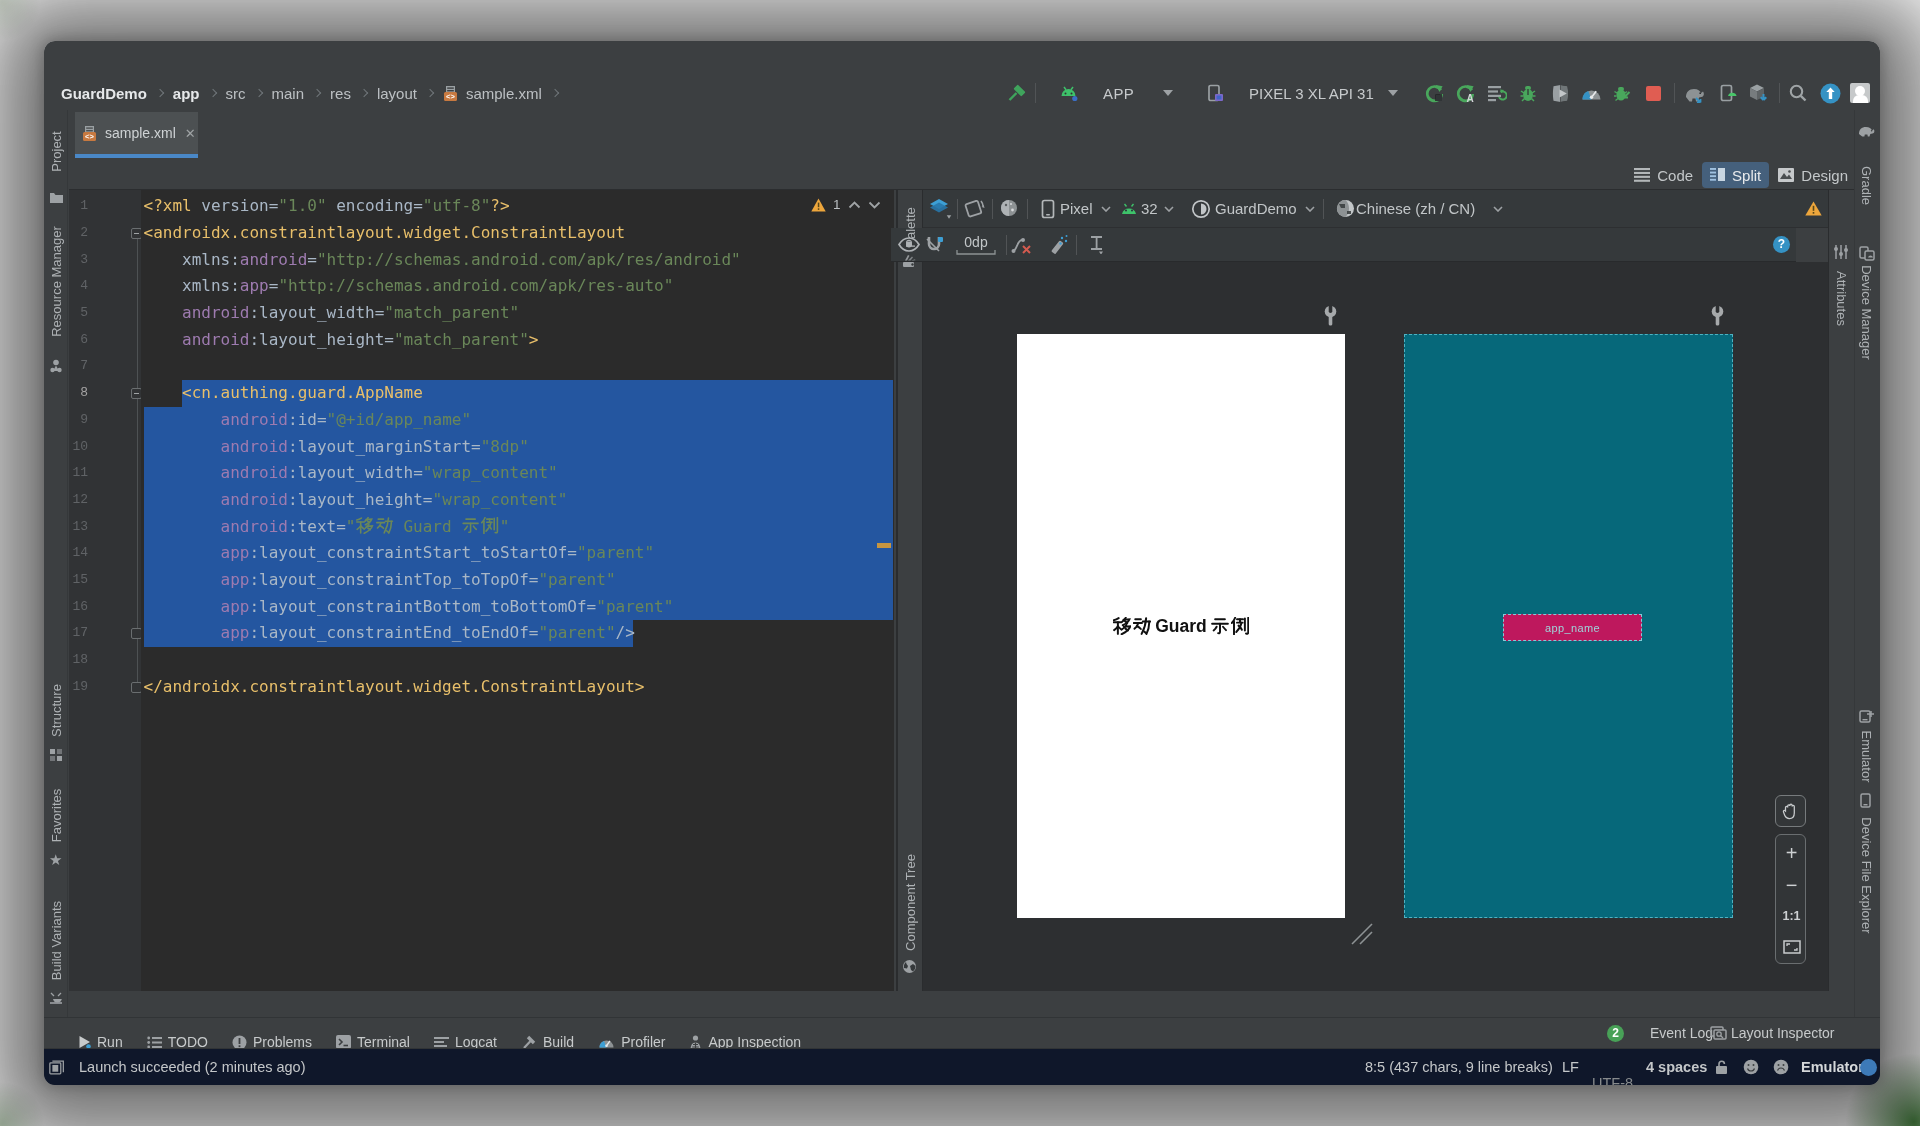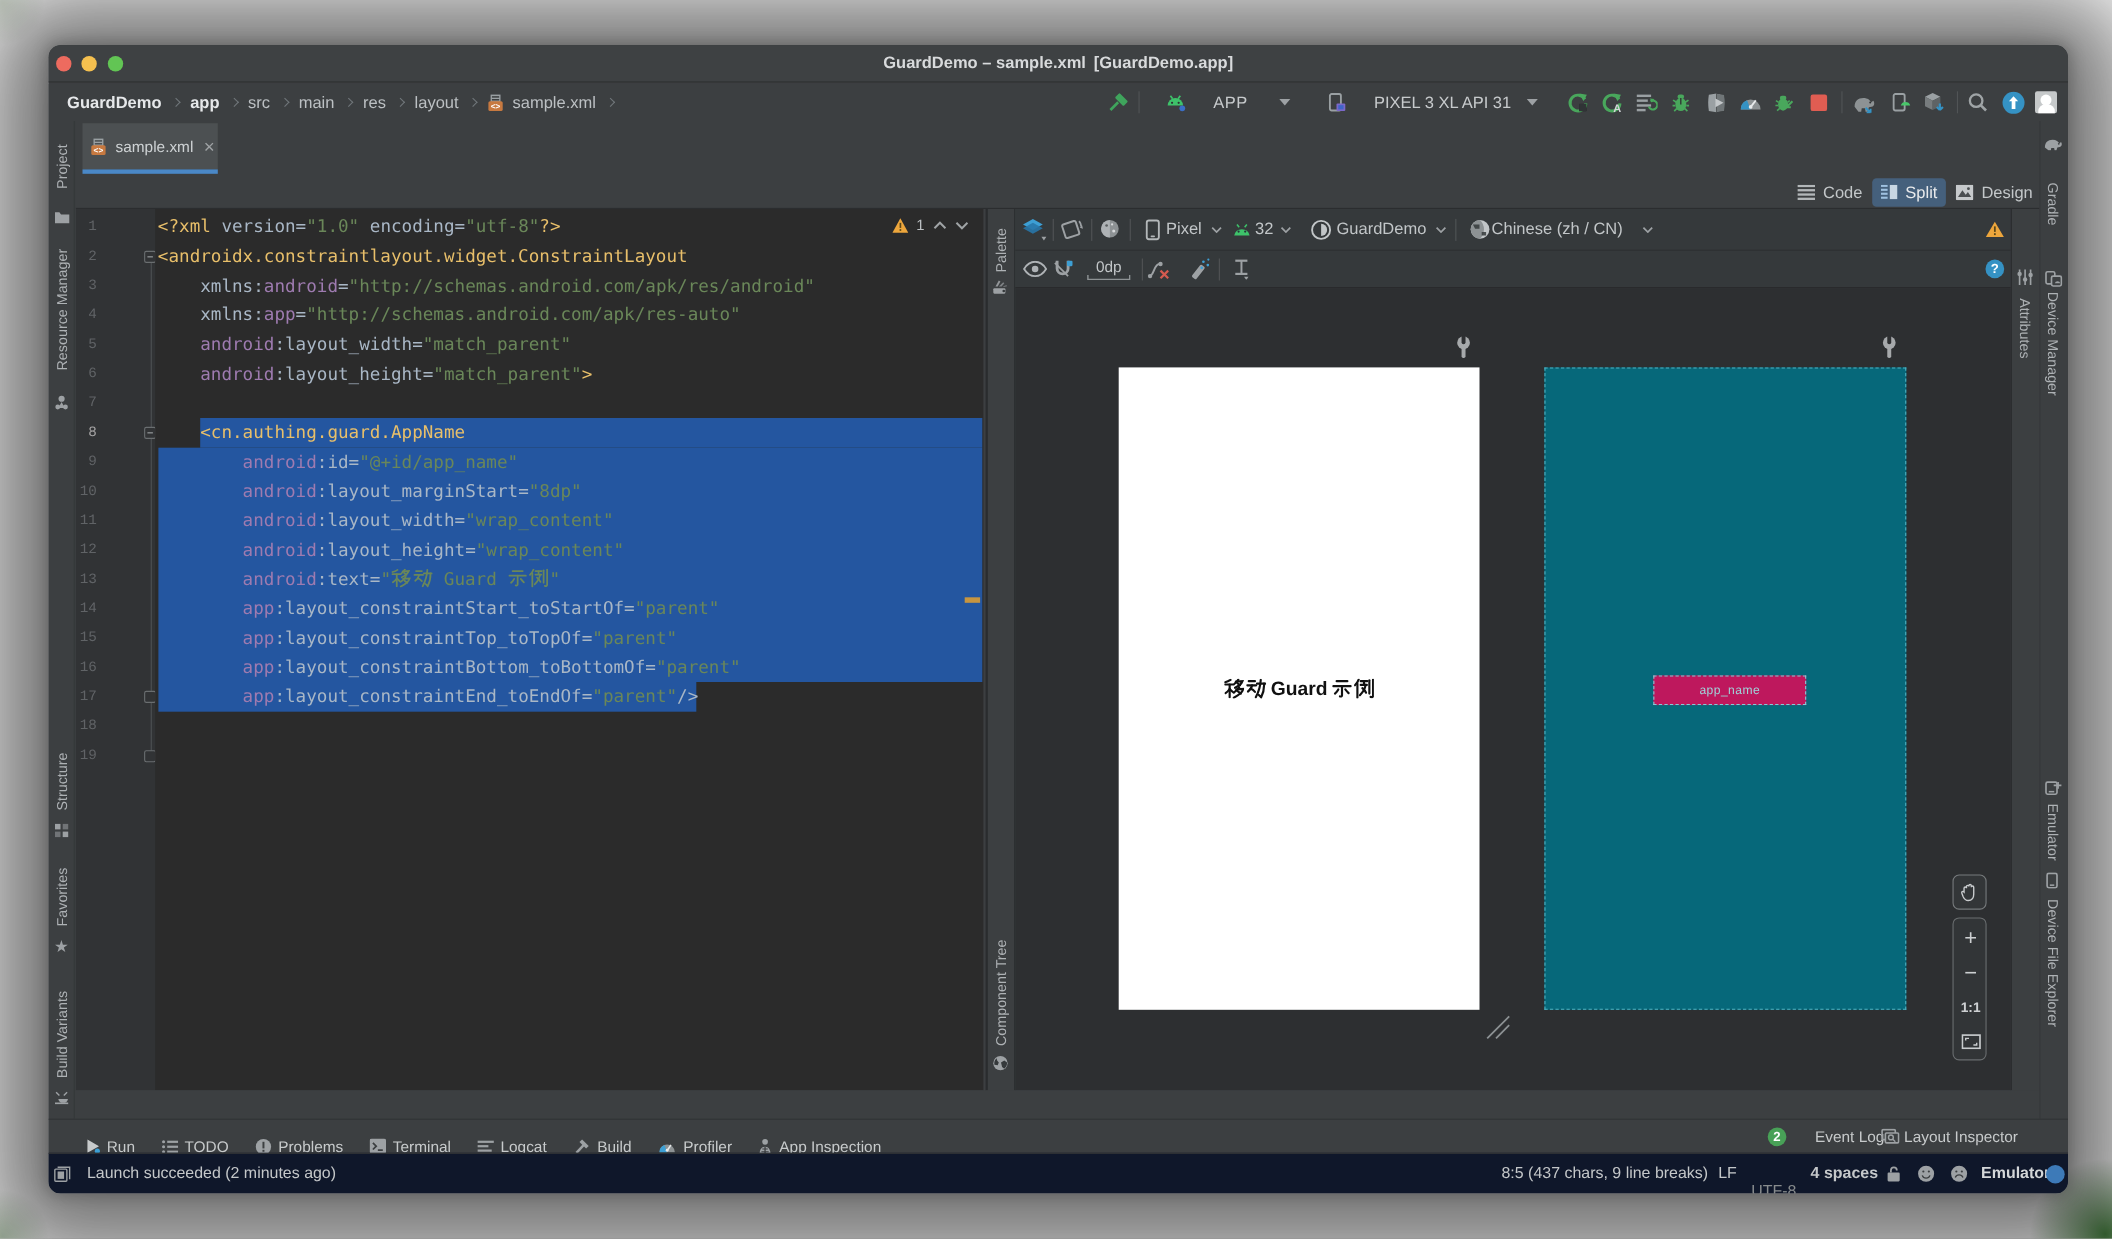--- a/index.html
+++ b/index.html
@@ -19,21 +19,21 @@
 #crumbs .chev{width:6px;height:6px;border-right:1.7px solid #70767a;border-top:1.7px solid #70767a;transform:rotate(45deg);margin:0 10px;}
 #crumbs b{color:#e6e8ea;font-weight:700;}
 #hdr{position:absolute;left:25px;top:69px;width:1810px;height:80px;background:#3c3f41;border-bottom:1px solid #2b2d2f;}
 #tab{position:absolute;left:31px;top:71px;width:123px;height:42px;background:#4c5052;display:flex;align-items:center;}
 #tabline{position:absolute;left:31px;top:112.5px;width:123px;height:4.5px;background:#4a88c7;}
 #lstripe{position:absolute;left:0;top:69px;width:24px;height:907px;background:#3c3f41;border-right:1px solid #35383a;}
 #gutter{position:absolute;left:25px;top:149px;width:72px;height:801px;background:#313335;}
 #code{position:absolute;left:97px;top:149px;width:753px;height:801px;background:#2b2b2b;font-family:"Liberation Mono",monospace;font-size:16px;}
 #pstripe{position:absolute;left:852px;top:149px;width:27px;height:801px;background:#3c3f41;border-left:2px solid #2a2c2e;border-right:1px solid #2a2c2e;}
 #drow1{position:absolute;left:879px;top:149px;width:905px;height:38px;background:#35393b;border-bottom:1px solid #2d2f31;}
-#drow2{position:absolute;left:879px;top:187px;width:905px;height:34px;background:#35393b;border-bottom:1px solid #282a2c;}
+#drow2{position:absolute;left:847px;top:187px;width:905px;height:34px;background:#35393b;border-bottom:1px solid #282a2c;}
 #dsurf{position:absolute;left:879px;top:221px;width:905px;height:729px;background:#2d2f31;}
 #astripe{position:absolute;left:1784px;top:149px;width:26px;height:801px;background:#3c3f41;border-left:1px solid #2a2c2e;}
 #rstripe{position:absolute;left:1810px;top:69px;width:26px;height:907px;background:#3c3f41;border-left:1px solid #35383a;}
 #bcrumb{position:absolute;left:25px;top:950px;width:1811px;height:26px;background:#3a3d3f;border-top:1px solid #2c2e30;display:flex;align-items:center;font-size:15px;color:#b8bcbe;}
 #runbar{position:absolute;left:0;top:976px;width:1836px;height:31px;background:#3c3f41;border-top:1px solid #313436;font-size:14px;}
 #status{position:absolute;left:0;top:1007px;width:1836px;height:37px;background:#0f172a;border-top:1px solid #313436;font-size:14.5px;color:#c4c7c9;}
 .vl{position:absolute;display:flex;align-items:center;gap:5px;color:#aeb2b5;font-size:13px;white-space:nowrap;}
 .ccw{transform:rotate(-90deg);}
 .cw{transform:rotate(90deg);}
 .ico{display:inline-block;vertical-align:middle;}
@@ -42,26 +42,20 @@
 .tg{color:#e8bf6a}.at{color:#9e7bb0}.tx{color:#a9b7c6}.st{color:#6a8759}
 .dd{width:0;height:0;border-left:5.5px solid transparent;border-right:5.5px solid transparent;border-top:6px solid #9da1a4;}
 .rbtn{display:flex;align-items:center;gap:6px;color:#c7cacb;}
 .foldbox{width:11px;height:11px;border:1px solid #6a6e70;border-radius:2px;background:#313335;}
 .foldbox::after{content:"";position:absolute;left:2px;top:4px;width:5px;height:1.4px;background:#9fa3a5;}
 .foldend{width:11px;height:11px;border:1px solid #6a6e70;border-radius:2px;background:#313335;}
 </style></head><body>
 <div id="bg"></div>
 <div id="shadow"></div>
 <div id="win">
-  <div id="titlebar">
-    <div class="tl" style="left:6.5px;background:#ed6b5f;"></div>
-    <div class="tl" style="left:30px;background:#f5c04f;"></div>
-    <div class="tl" style="left:53.5px;background:#62c554;"></div>
-    <div id="title">GuardDemo – sample.xml  [GuardDemo.app]</div>
-  </div>
   <div id="navbar">
     <div id="crumbs">
       <b>GuardDemo</b><span class="chev"></span><b>app</b><span class="chev"></span>src<span class="chev"></span>main<span class="chev"></span>res<span class="chev"></span>layout<span class="chev"></span><svg class="ico" width="17" height="17" viewBox="0 0 17 17" style="margin-right:6px">
           <rect x="3" y="1" width="9" height="9" fill="#9aa0a3"></rect>
           <rect x="4.2" y="2.4" width="6.6" height="1.4" fill="#3c3f41"></rect>
           <rect x="4.2" y="5" width="6.6" height="1.4" fill="#3c3f41"></rect>
           <rect x="1" y="7" width="13" height="9" rx="1.5" fill="#c77940"></rect>
           <text x="7.5" y="14" font-size="7.5" font-weight="700" fill="#fff" text-anchor="middle">&lt;&gt;</text>
         </svg>sample.xml<span class="chev"></span>
     </div>
@@ -371,21 +365,21 @@
             <path d="M56 30 Q52 56 28 80"></path>
             <path d="M40 46 Q52 56 58 68"></path>
             <path d="M74 8 V72"></path>
             <path d="M92 4 V82 Q92 92 80 88"></path>
           </svg>"</span>
         <span class="at">app</span>:layout_constraintStart_toStartOf=<span class="st">"parent"</span>
         <span class="at">app</span>:layout_constraintTop_toTopOf=<span class="st">"parent"</span>
         <span class="at">app</span>:layout_constraintBottom_toBottomOf=<span class="st">"parent"</span>
         <span class="at">app</span>:layout_constraintEnd_toEndOf=<span class="st">"parent"</span>/&gt;
 
-</pre>
+<span class="tg">&lt;/androidx.constraintlayout.widget.ConstraintLayout&gt;</span></pre>
     <div class="abs" style="left:670px;top:7px;display:flex;align-items:center;gap:7px;">
       <svg class="ico" width="15" height="14" viewBox="0 0 15 14">
           <path d="M7.5 .5 L14.7 13.5 H.3 z" fill="#eda63c"></path>
           <rect x="6.8" y="4.6" width="1.5" height="4.6" fill="#5a4718"></rect>
           <rect x="6.8" y="10.3" width="1.5" height="1.6" fill="#5a4718"></rect>
         </svg>
       <span style="font-size:13.5px;color:#bbbfc2;font-family:'Liberation Sans';">1</span>
       <svg class="ico" width="13" height="8" viewBox="0 0 13 8">
           <path d="M1.5 6.5 L6.5 1.5 L11.5 6.5" fill="none" stroke="#9fa3a5" stroke-width="1.8"></path>
         </svg>

